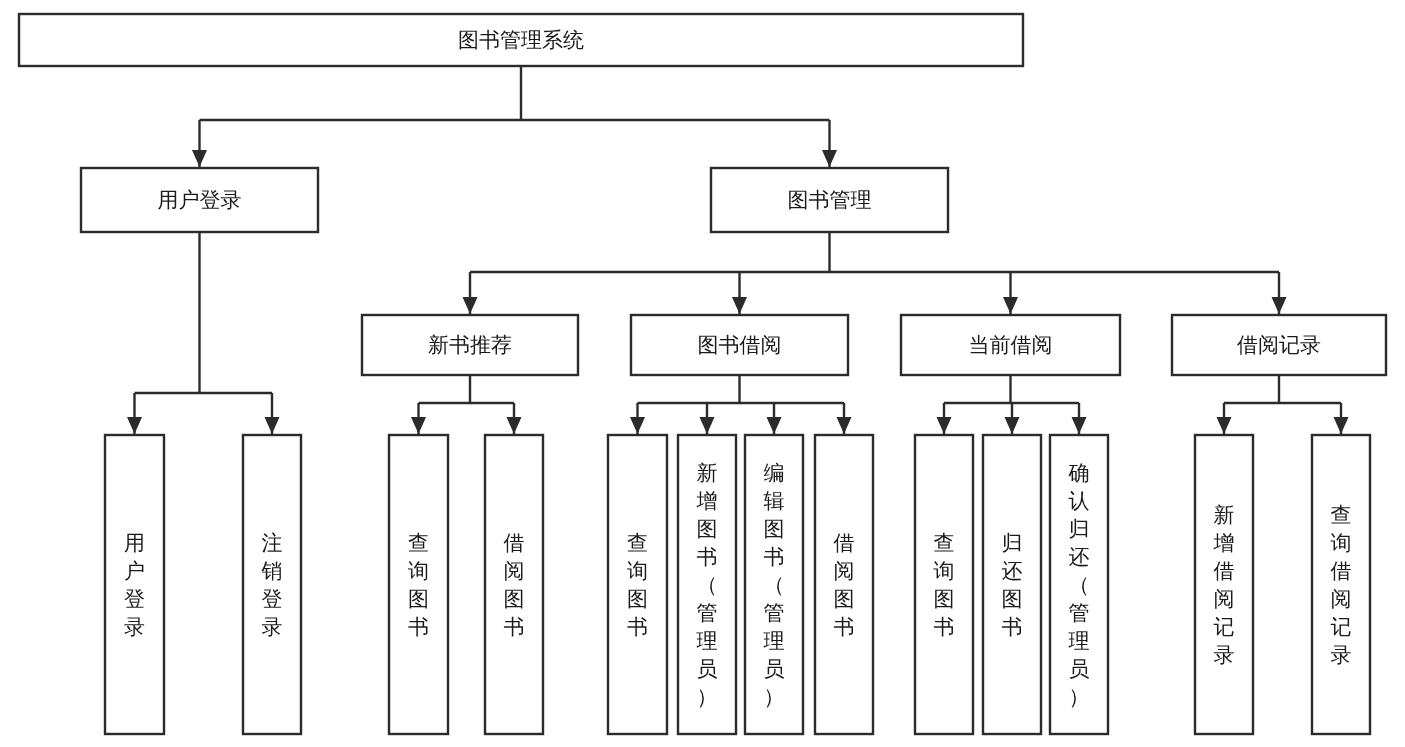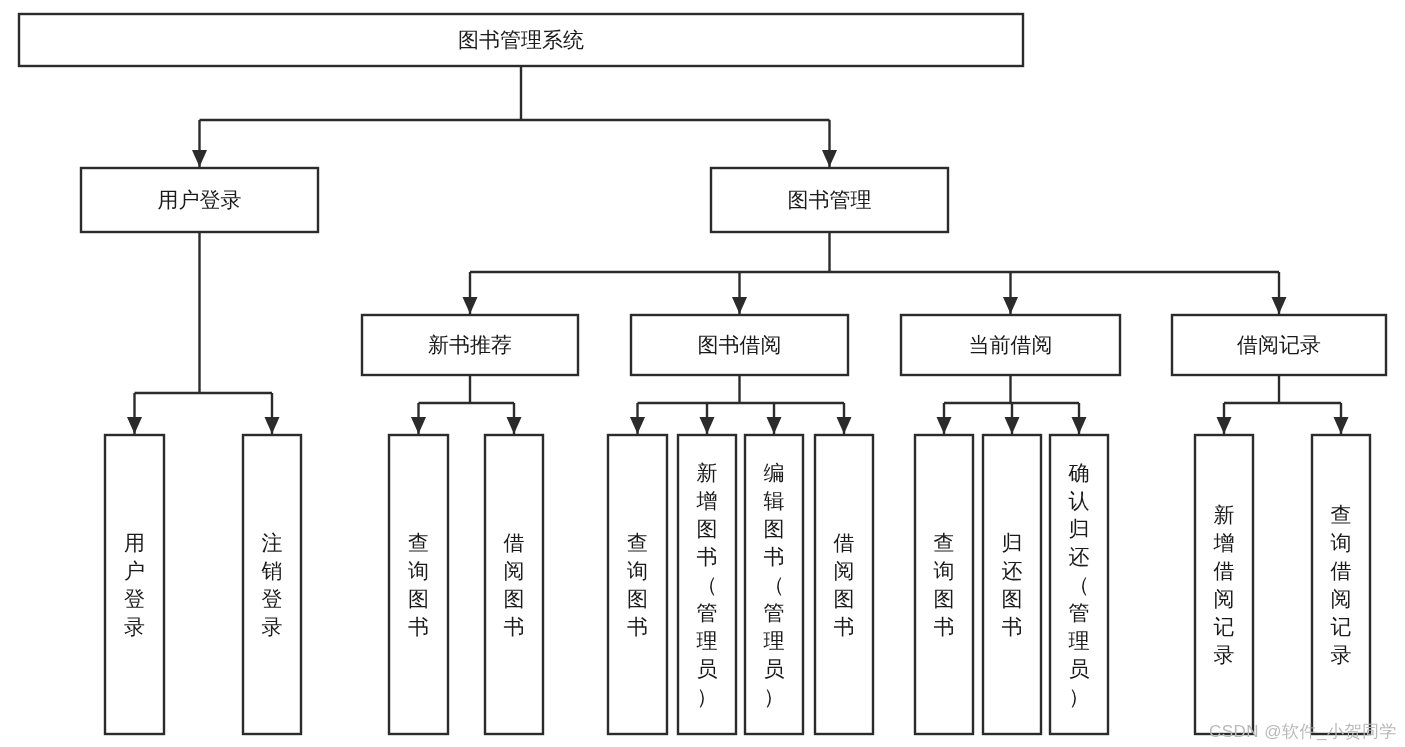--- a/index.html
+++ b/index.html
@@ -164,15 +164,14 @@
         <text class="node-label-v" x="1012" y="550.34"><tspan x="1012" dy="0">归</tspan><tspan x="1012" dy="28">还</tspan><tspan x="1012" dy="28">图</tspan><tspan x="1012" dy="28">书</tspan></text>
         <rect class="node-box" x="1050" y="435" width="58" height="299"></rect>
         <text class="node-label-v" x="1079" y="480.34"><tspan x="1079" dy="0">确</tspan><tspan x="1079" dy="28">认</tspan><tspan x="1079" dy="28">归</tspan><tspan x="1079" dy="28">还</tspan><tspan x="1079" dy="28" transform="rotate(90 1079 585.3399999999999)">（</tspan><tspan x="1079" dy="28">管</tspan><tspan x="1079" dy="28">理</tspan><tspan x="1079" dy="28">员</tspan><tspan x="1079" dy="28" transform="rotate(90 1079 697.3399999999999)">）</tspan></text>
         <rect class="node-box" x="1195" y="435" width="58" height="299"></rect>
         <text class="node-label-v" x="1224" y="522.34"><tspan x="1224" dy="0">新</tspan><tspan x="1224" dy="28">增</tspan><tspan x="1224" dy="28">借</tspan><tspan x="1224" dy="28">阅</tspan><tspan x="1224" dy="28">记</tspan><tspan x="1224" dy="28">录</tspan></text>
         <rect class="node-box" x="1312" y="435" width="58" height="299"></rect>
         <text class="node-label-v" x="1341" y="522.34"><tspan x="1341" dy="0">查</tspan><tspan x="1341" dy="28">询</tspan><tspan x="1341" dy="28">借</tspan><tspan x="1341" dy="28">阅</tspan><tspan x="1341" dy="28">记</tspan><tspan x="1341" dy="28">录</tspan></text>
       </g>
   </svg>
 
-  <div class="watermark">CSDN @软件_小贺同学</div>
 
 </div>
 
 </body></html>

